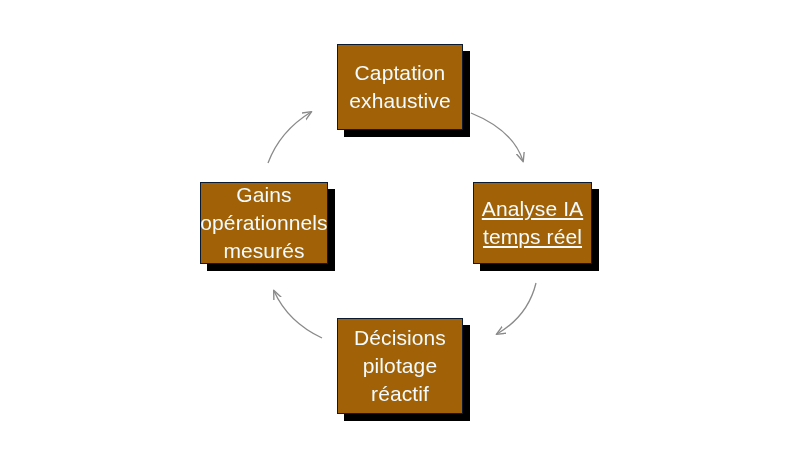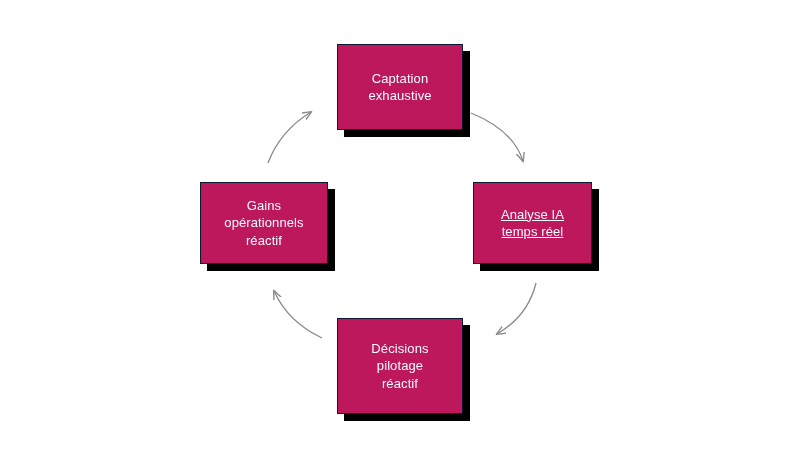--- a/index.html
+++ b/index.html
@@ -22,29 +22,29 @@
   .arrow-layer {
     position: absolute;
     left: 0;
     top: 0;
     width: 800px;
     height: 450px;
   }
   .node {
     position: absolute;
     box-sizing: border-box;
-    background: #be185d;
+    background: #a16207;
     border: 1.5px solid #0a1a33;
     color: #f2fbff;
     display: flex;
     align-items: center;
     justify-content: center;
     text-align: center;
     line-height: 1.32;
-    font-size: 13px;
+    font-size: 21px;
     letter-spacing: 0.1px;
     box-shadow: 7px 7px 0 0 #000000;
     padding: 4px 6px;
     white-space: pre-line;
   }
   #node-capture   { left: 337px; top: 44px;  width: 126px; height: 86px; }
   #node-analysis  { left: 473px; top: 182px; width: 119px; height: 82px; text-decoration: underline; }
   #node-decisions { left: 337px; top: 318px; width: 126px; height: 96px; }
   #node-gains     { left: 200px; top: 182px; width: 128px; height: 82px; }
 </style>
@@ -74,15 +74,15 @@
 
   <div class="node" id="node-analysis">Analyse IA
 temps réel</div>
 
   <div class="node" id="node-decisions">Décisions
 pilotage
 réactif</div>
 
   <div class="node" id="node-gains">Gains
 opérationnels
-réactif</div>
+mesurés</div>
 
 </div>
 
 </body></html>

